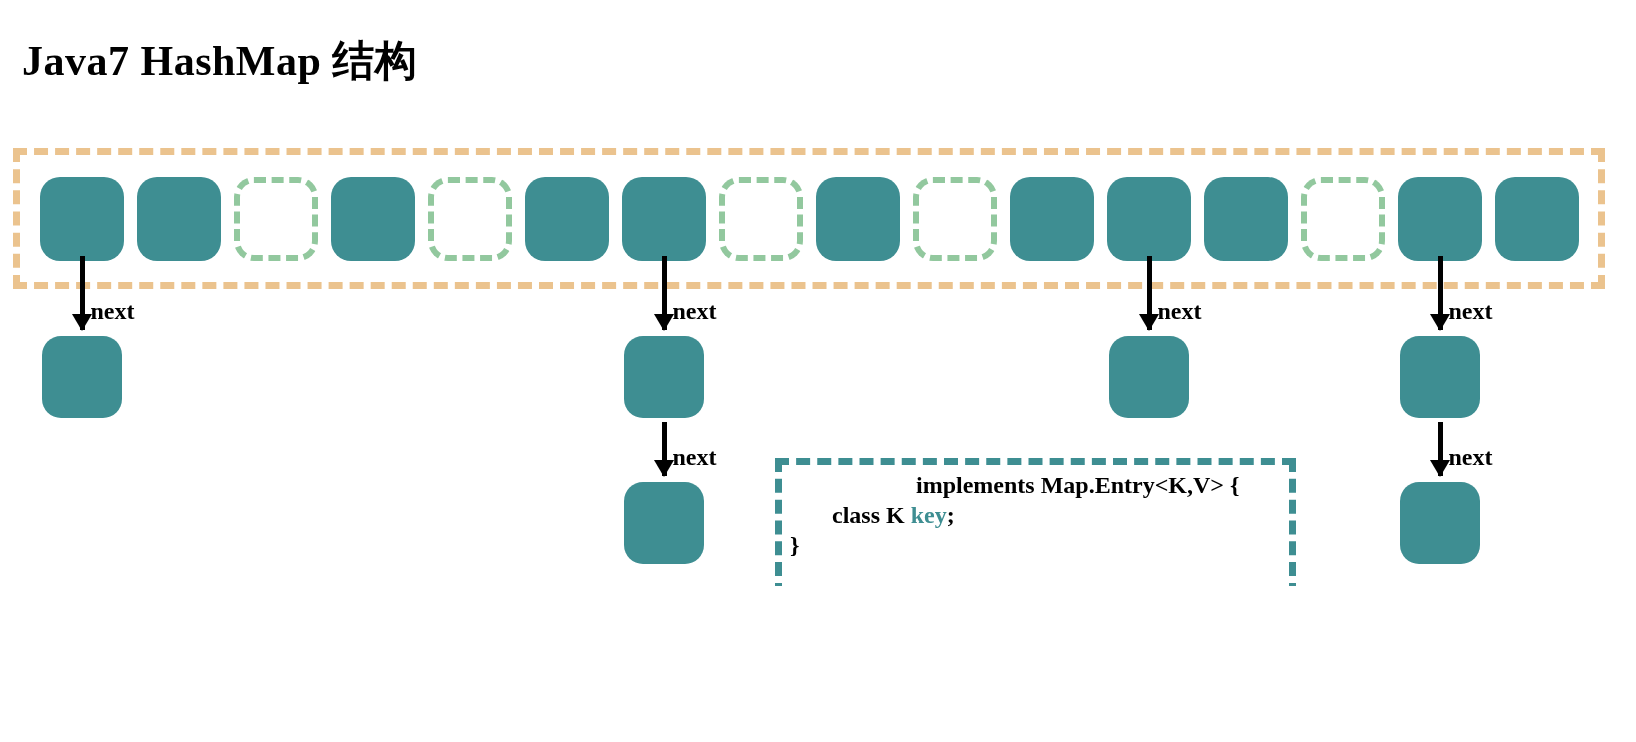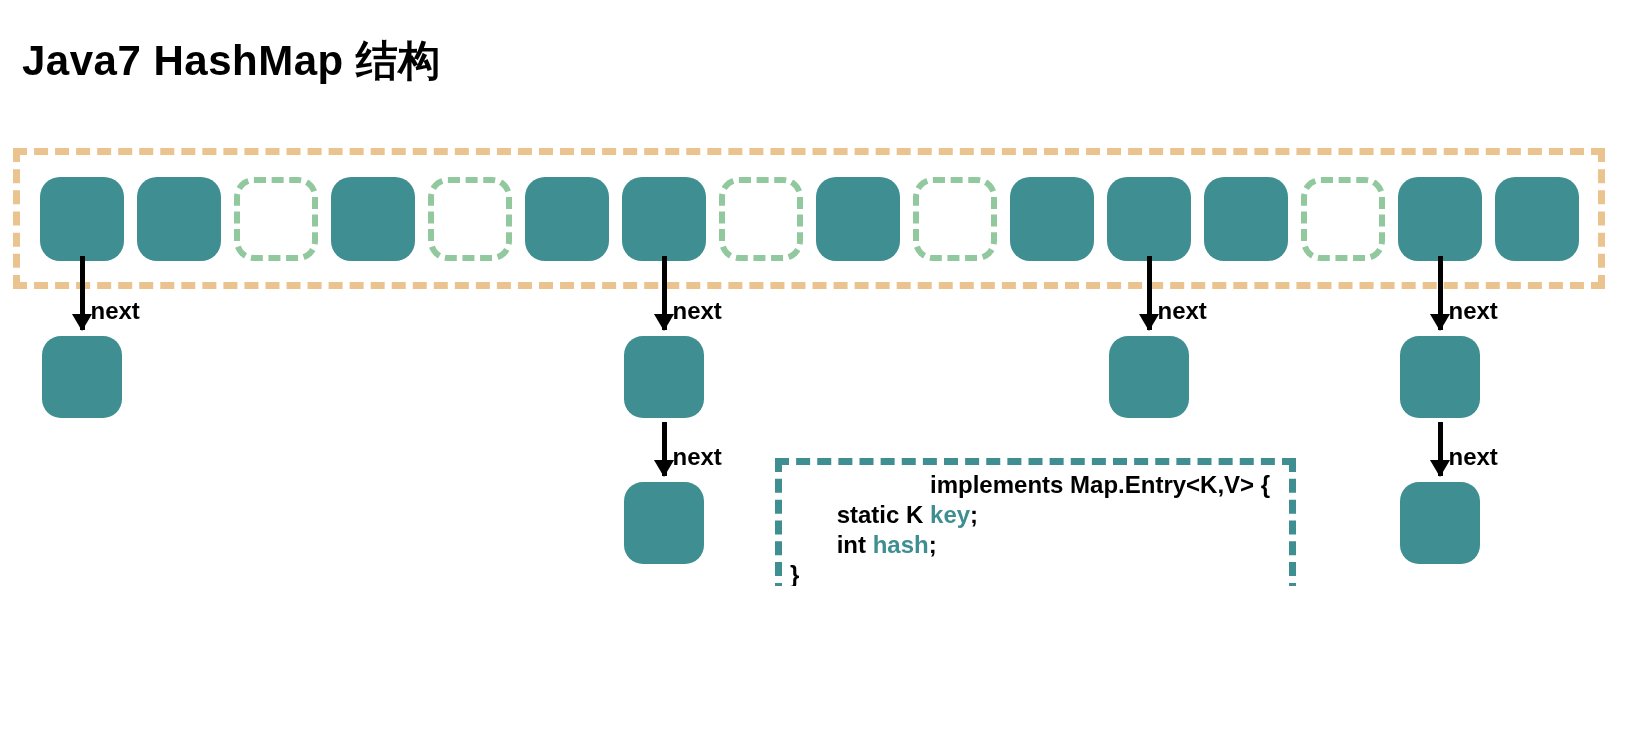--- a/index.html
+++ b/index.html
@@ -2,21 +2,21 @@
 <html><head>
 <meta charset="utf-8">
 <style>
   html, body { margin: 0; padding: 0; background: #ffffff; }
   .canvas {
     position: relative;
     width: 1636px;
     height: 586px;
     background: #ffffff;
     overflow: hidden;
-    font-family: Liberation Sans, sans-serif;
+    font-family: Liberation Serif, serif;
     --teal: #3E8E92;
     --array-border: #EBC38E;
     --empty-bucket-border: #92C89E;
     --code-border: #3E8E92;
     --keyword: #3E8E92;
     --text: #000000;
   }
 
   .title {
     position: absolute;
@@ -144,22 +144,21 @@
       <div class="bucket filled"></div>
       <div class="bucket filled"></div>
       <div class="bucket filled"></div>
       <div class="bucket empty"></div>
       <div class="bucket filled"></div>
       <div class="bucket filled"></div>
     </div>
   <div class="code-box">
     <div>
         <div class="code-line"><span class="plain">                     implements Map.Entry&lt;K,V&gt; {</span></div>
-        <div class="code-line"><span class="plain">       static K </span><span class="kw">key</span><span class="plain">;</span></div>
-        <div class="code-line"><span class="plain">       int </span><span class="kw">hash</span><span class="plain">;</span></div>
+        <div class="code-line"><span class="plain">       class K </span><span class="kw">key</span><span class="plain">;</span></div>
         <div class="code-line"><span class="plain">}</span></div>
       </div>
   </div>
 <div class="chain" style="left: 40px;">
       <div class="arrow">
         <div class="arrowhead"></div>
         <span class="arrow-label">next</span>
       </div>
       <div class="entry-node"></div>
     </div>

